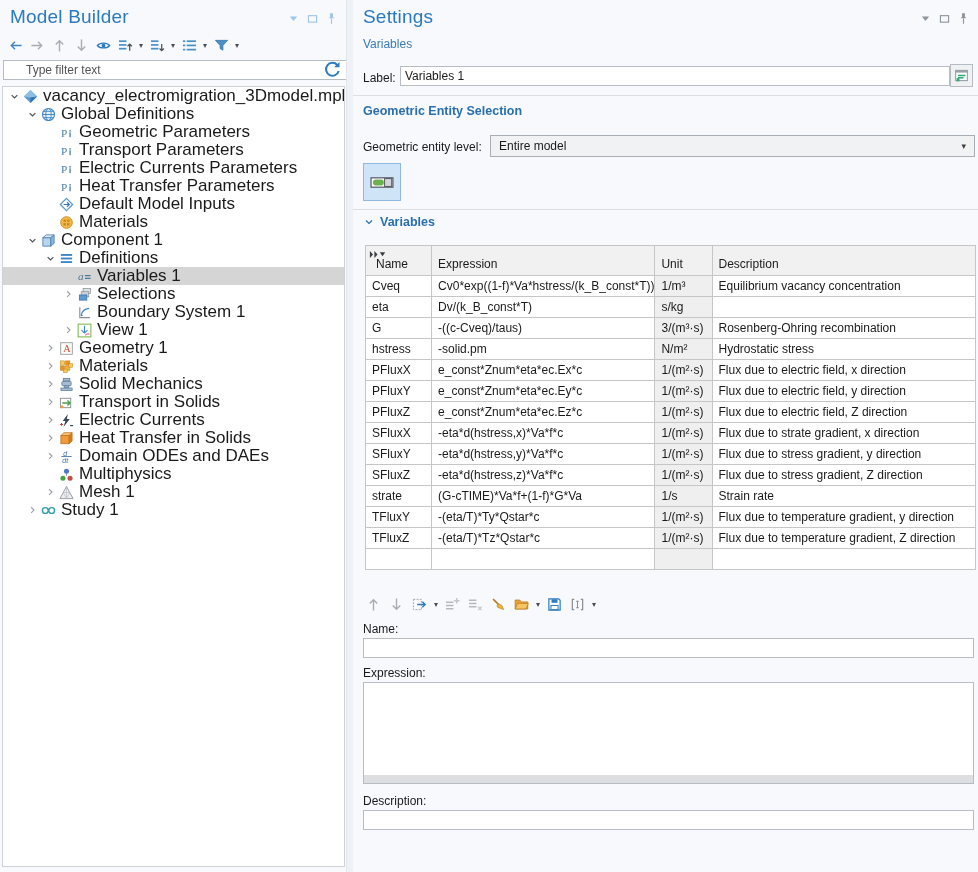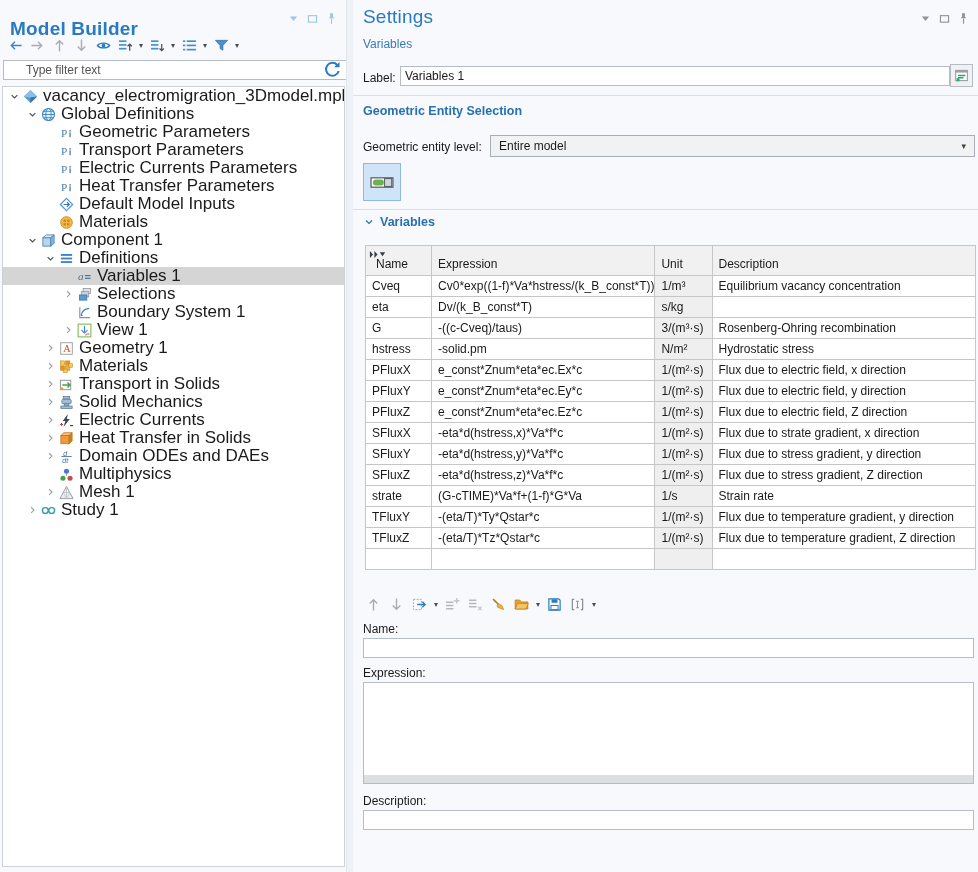--- a/index.html
+++ b/index.html
@@ -12,21 +12,21 @@
   .mb-panel{position:absolute;left:0;top:0;width:346px;height:872px;background:var(--panel-bg,#f7f9fd);}
   .splitter{position:absolute;left:346px;top:0;width:7px;height:872px;background:#eef1f6;border-left:1px solid #e2e6ec;}
   .st-panel{position:absolute;left:353px;top:0;width:625px;height:872px;background:var(--panel-bg,#f7f9fd);}
   .panel-title{font-size:19px;color:var(--title-blue,#2b7ac0);letter-spacing:.2px;}
   .ctrls{position:absolute;top:12px;right:8px;display:flex;gap:6px;}
   .ctrls .cicon{width:13px;height:13px;display:inline-flex;}
   .ctrls .cicon svg{width:13px;height:13px;}
   .ctrls.blue{color:#9fc6e8}
   .ctrls.gray{color:#8f959c}
   
-  .mb-header{position:absolute;top:18px;left:10px;font-weight:bold;}
+  .mb-header{position:absolute;top:6px;left:10px;}
   .mb-toolbar{position:absolute;top:35px;left:7px;display:flex;align-items:center;height:20px;}
   .tbi{display:inline-flex;width:17px;height:17px;align-items:center;justify-content:center;color:#3e86c6;cursor:default;}
   .tbi svg{width:15px;height:15px;}
   .tbi.dis{color:#a9adb3;}
   .mb-toolbar .tbi{margin-right:5px;}
   .caret{font-size:8px;color:#4a4f55;margin:0 6px 0 0;line-height:17px;}
   .filter-input{position:absolute;top:60px;left:3px;width:306px;height:18px;border:1px solid #b6bcc4;background:#fff;
     font:12px "Liberation Sans",sans-serif;color:#444;padding:0 22px;outline:none;}
   .filter-input::placeholder{color:#555;opacity:1;}
   .refresh{position:absolute;top:60px;left:323px;width:19px;height:19px;}
@@ -404,44 +404,44 @@
         <span class="tlabel">Materials</span>
       </div>
       <div class="tree-row" style="padding-left:40px">
         <span class="exp">
           <svg viewBox="0 0 16 16">
             <path d="M6.3 4 9.8 7.5 6.3 11" fill="none" stroke="#9aa0a8" stroke-width="1.4"></path>
           </svg>
         </span>
         <span class="ticon">
           <svg viewBox="0 0 16 16">
-            <rect x="1.5" y="3.5" width="11" height="10" fill="#fff" stroke="#8a9098"></rect>
-            <path d="M3.5 8.5h8M9 5.8l2.8 2.7L9 11.2" fill="none" stroke="#4aa048" stroke-width="1.5"></path>
-            <circle cx="3.2" cy="12.5" r="1.7" fill="#f0a030"></circle>
-          </svg>
-        </span>
-        <span class="tlabel">Transport in Solids</span>
-      </div>
-      <div class="tree-row" style="padding-left:40px">
-        <span class="exp">
-          <svg viewBox="0 0 16 16">
-            <path d="M6.3 4 9.8 7.5 6.3 11" fill="none" stroke="#9aa0a8" stroke-width="1.4"></path>
-          </svg>
-        </span>
-        <span class="ticon">
-          <svg viewBox="0 0 16 16">
             <g fill="#a5bcd2" stroke="#5c7b96" stroke-width=".8">
               <rect x="4.5" y="1.5" width="7" height="2.6"></rect>
               <rect x="3" y="4.8" width="10" height="4.4" rx="1"></rect>
               <rect x="5.5" y="9.5" width="5" height="2"></rect>
               <rect x="2" y="11.8" width="12" height="2.6"></rect>
             </g>
           </svg>
         </span>
         <span class="tlabel">Solid Mechanics</span>
+      </div>
+      <div class="tree-row" style="padding-left:40px">
+        <span class="exp">
+          <svg viewBox="0 0 16 16">
+            <path d="M6.3 4 9.8 7.5 6.3 11" fill="none" stroke="#9aa0a8" stroke-width="1.4"></path>
+          </svg>
+        </span>
+        <span class="ticon">
+          <svg viewBox="0 0 16 16">
+            <rect x="1.5" y="3.5" width="11" height="10" fill="#fff" stroke="#8a9098"></rect>
+            <path d="M3.5 8.5h8M9 5.8l2.8 2.7L9 11.2" fill="none" stroke="#4aa048" stroke-width="1.5"></path>
+            <circle cx="3.2" cy="12.5" r="1.7" fill="#f0a030"></circle>
+          </svg>
+        </span>
+        <span class="tlabel">Transport in Solids</span>
       </div>
       <div class="tree-row" style="padding-left:40px">
         <span class="exp">
           <svg viewBox="0 0 16 16">
             <path d="M6.3 4 9.8 7.5 6.3 11" fill="none" stroke="#9aa0a8" stroke-width="1.4"></path>
           </svg>
         </span>
         <span class="ticon">
           <svg viewBox="0 0 16 16">
             <path d="M9.5 1 4 8.5h2.8L4.8 15l6.7-8.5H8.3Z" fill="#3a4654"></path>

